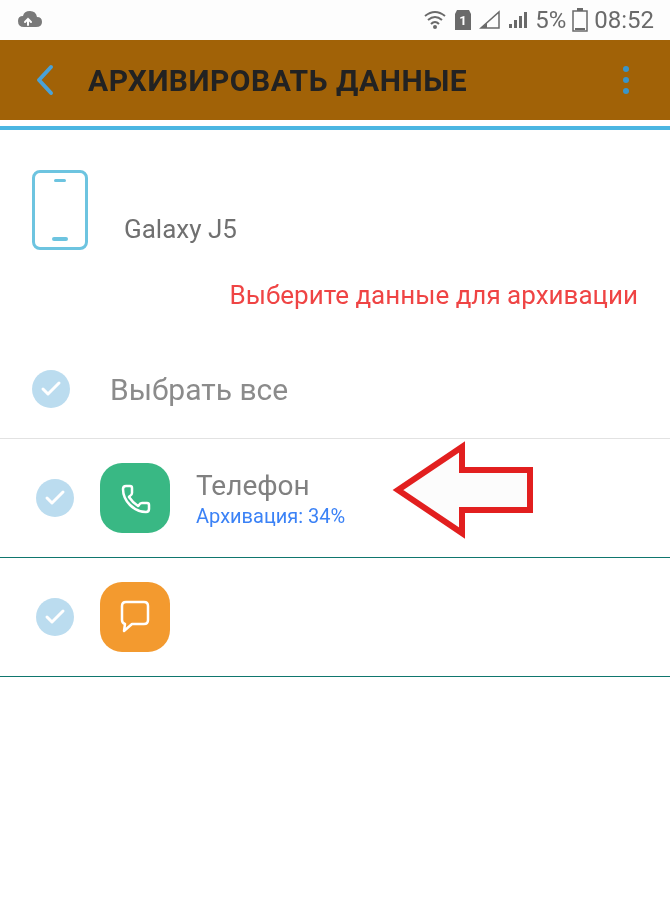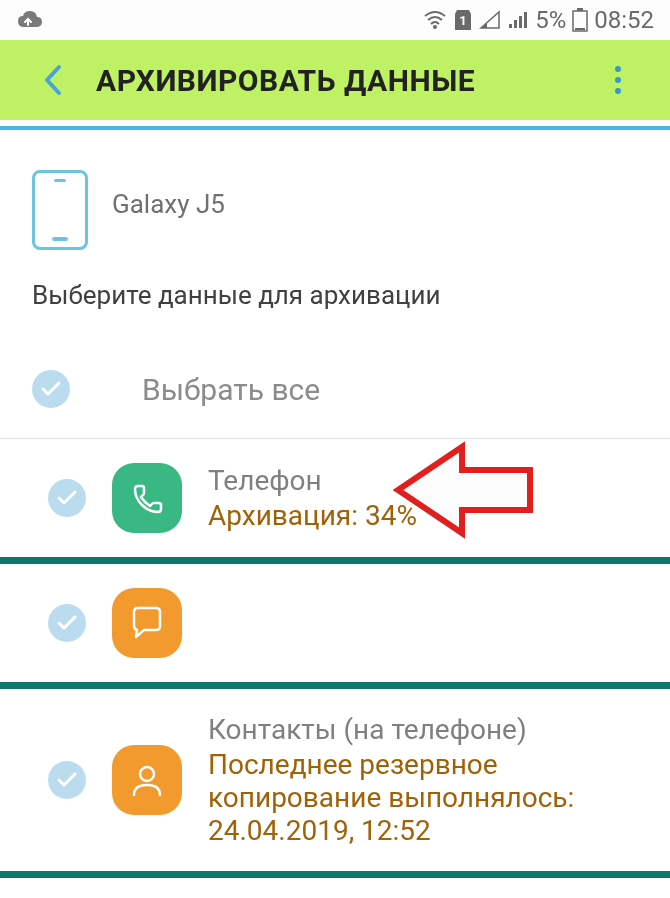--- a/index.html
+++ b/index.html
@@ -1,44 +1,44 @@
 <!DOCTYPE html>
 <html><head>
   <meta charset="utf-8">
   <style>
     * { margin: 0; padding: 0; box-sizing: border-box; }
     body { font-family: -apple-system, Roboto, sans-serif; background: #fff; width: 670px; height: 898px; overflow: hidden; position: relative; }
     .status-bar { height: 40px; background: #fdfdfd; display: flex; align-items: center; justify-content: space-between; padding: 0 16px; font-size: 24px; color: #6a6a6a; }
     .status-left { display: flex; align-items: center; gap: 6px; }
     .status-right { display: flex; align-items: center; gap: 6px; }
-    .app-bar { height: 80px; background: #bef264; display: flex; align-items: center; padding: 0 32px; justify-content: space-between; }
+    .app-bar { height: 80px; background: #a16207; display: flex; align-items: center; padding: 0 24px; justify-content: space-between; }
     .back-btn { width: 40px; height: 40px; display: flex; align-items: center; justify-content: center; margin-right: 24px; }
     .back-btn svg { stroke: #49a2d8; }
     .app-title { font-size: 30px; font-weight: 700; color: #222; letter-spacing: 0.5px; }
     .more-btn { margin-left: auto; width: 40px; height: 40px; display: flex; align-items: center; justify-content: center; }
     .progress-line { height: 4px; background: #4bb6e2; width: 100%; margin-top: 6px; }
-    .device-section { padding: 34px 32px 24px 32px; display: flex; gap: 24px; align-items: center; }
+    .device-section { padding: 34px 32px 24px 32px; display: flex; gap: 36px; align-items: flex-end; }
     .device-icon { width: 56px; height: 80px; border: 3px solid #6dc4e0; border-radius: 8px; position: relative; margin-top: 6px; }
     .device-icon::before { content: ''; position: absolute; top: 6px; left: 50%; transform: translateX(-50%); width: 12px; height: 3px; background: #6dc4e0; border-radius: 2px; }
     .device-icon::after { content: ''; position: absolute; bottom: 6px; left: 50%; transform: translateX(-50%); width: 16px; height: 4px; background: #6dc4e0; border-radius: 2px; }
     .device-text .name { font-size: 26px; color: #707070; margin-bottom: 6px; }
     .device-text .desc { font-size: 26px; color: #707070; line-height: 1.35; }
-    .instruction { font-size: 26px; color: #404040; padding: 6px 32px 30px; }
+    .instruction { font-size: 26px; color: #ef4444; padding: 6px 32px 30px; text-align: right; }
     .list { }
-    .list-header { display: flex; align-items: center; padding: 30px 32px; border-bottom: 1px solid #e2e2e2; gap: 32px; }
-    .list-item { display: flex; align-items: center; padding: 24px 48px; border-bottom: 7px solid #0f766e; position: relative; }
+    .list-header { display: flex; align-items: center; padding: 30px 32px; border-bottom: 1px solid #e2e2e2; }
+    .list-item { display: flex; align-items: center; padding: 24px 36px; border-bottom: 1px solid #0f766e; position: relative; }
     .checkbox { width: 38px; height: 38px; border-radius: 50%; background: #bbdcef; display: flex; align-items: center; justify-content: center; flex-shrink: 0; }
     .checkbox svg { stroke: #fff; }
     .app-icn { width: 70px; height: 70px; border-radius: 22px; margin: 0 26px; flex-shrink: 0; display: flex; align-items: center; justify-content: center; }
     .app-icn.phone { background: #39b884; }
     .app-icn.msg { background: #f39a2f; }
     .app-icn.contacts { background: #f39a2f; }
     .item-text { flex: 1; min-width: 0; }
     .item-title { font-size: 28px; color: #808080; }
-    .item-sub { font-size: 28px; color: #a16207; margin-top: 2px; }
+    .item-sub { font-size: 20px; color: #3b82f6; margin-top: 2px; }
     .select-all-label { font-size: 30px; color: #8b8b8b; margin-left: 40px; }
     .arrow { position: absolute; right: 130px; top: -4px; }
   </style>
 </head>
 <body>
 
 <div class="status-bar">
   <div class="status-left">
     <svg width="28" height="22" viewBox="0 0 28 22">
         <path d="M8 18 Q2 18 2 12 Q2 7 7 7 Q8 2 14 2 Q20 2 21 8 Q26 8 26 13 Q26 18 20 18 Z" fill="#7a7a7a"></path>
@@ -139,30 +139,13 @@
     </div>
     <div class="app-icn msg">
       <svg width="42" height="42" viewBox="0 0 42 42">
           <path d="M8 10 Q8 6 12 6 L30 6 Q34 6 34 10 L34 24 Q34 28 30 28 L18 28 L10 35 L11 28 Q8 27 8 24 Z" fill="none" stroke="#fff" stroke-width="2.5" stroke-linejoin="round"></path>
         </svg>
     </div>
     <div class="item-text">
     </div>
   </div>
 
-  <div class="list-item">
-    <div class="checkbox">
-      <svg width="22" height="18" viewBox="0 0 22 18">
-          <path d="M3 9 L8 14 L19 3" stroke-width="3" fill="none" stroke-linecap="round" stroke-linejoin="round"></path>
-        </svg>
-    </div>
-    <div class="app-icn contacts">
-      <svg width="42" height="42" viewBox="0 0 42 42">
-          <circle cx="21" cy="15" r="7" fill="none" stroke="#fff" stroke-width="2.5"></circle>
-          <path d="M8 36 Q8 26 21 26 Q34 26 34 36" fill="none" stroke="#fff" stroke-width="2.5" stroke-linecap="round"></path>
-        </svg>
-    </div>
-    <div class="item-text">
-      <div class="item-title">Контакты (на телефоне)</div>
-      <div class="item-sub">Последнее резервное копирование выполнялось: 24.04.2019, 12:52</div>
-    </div>
-  </div>
 </div>
 
 </body></html>

